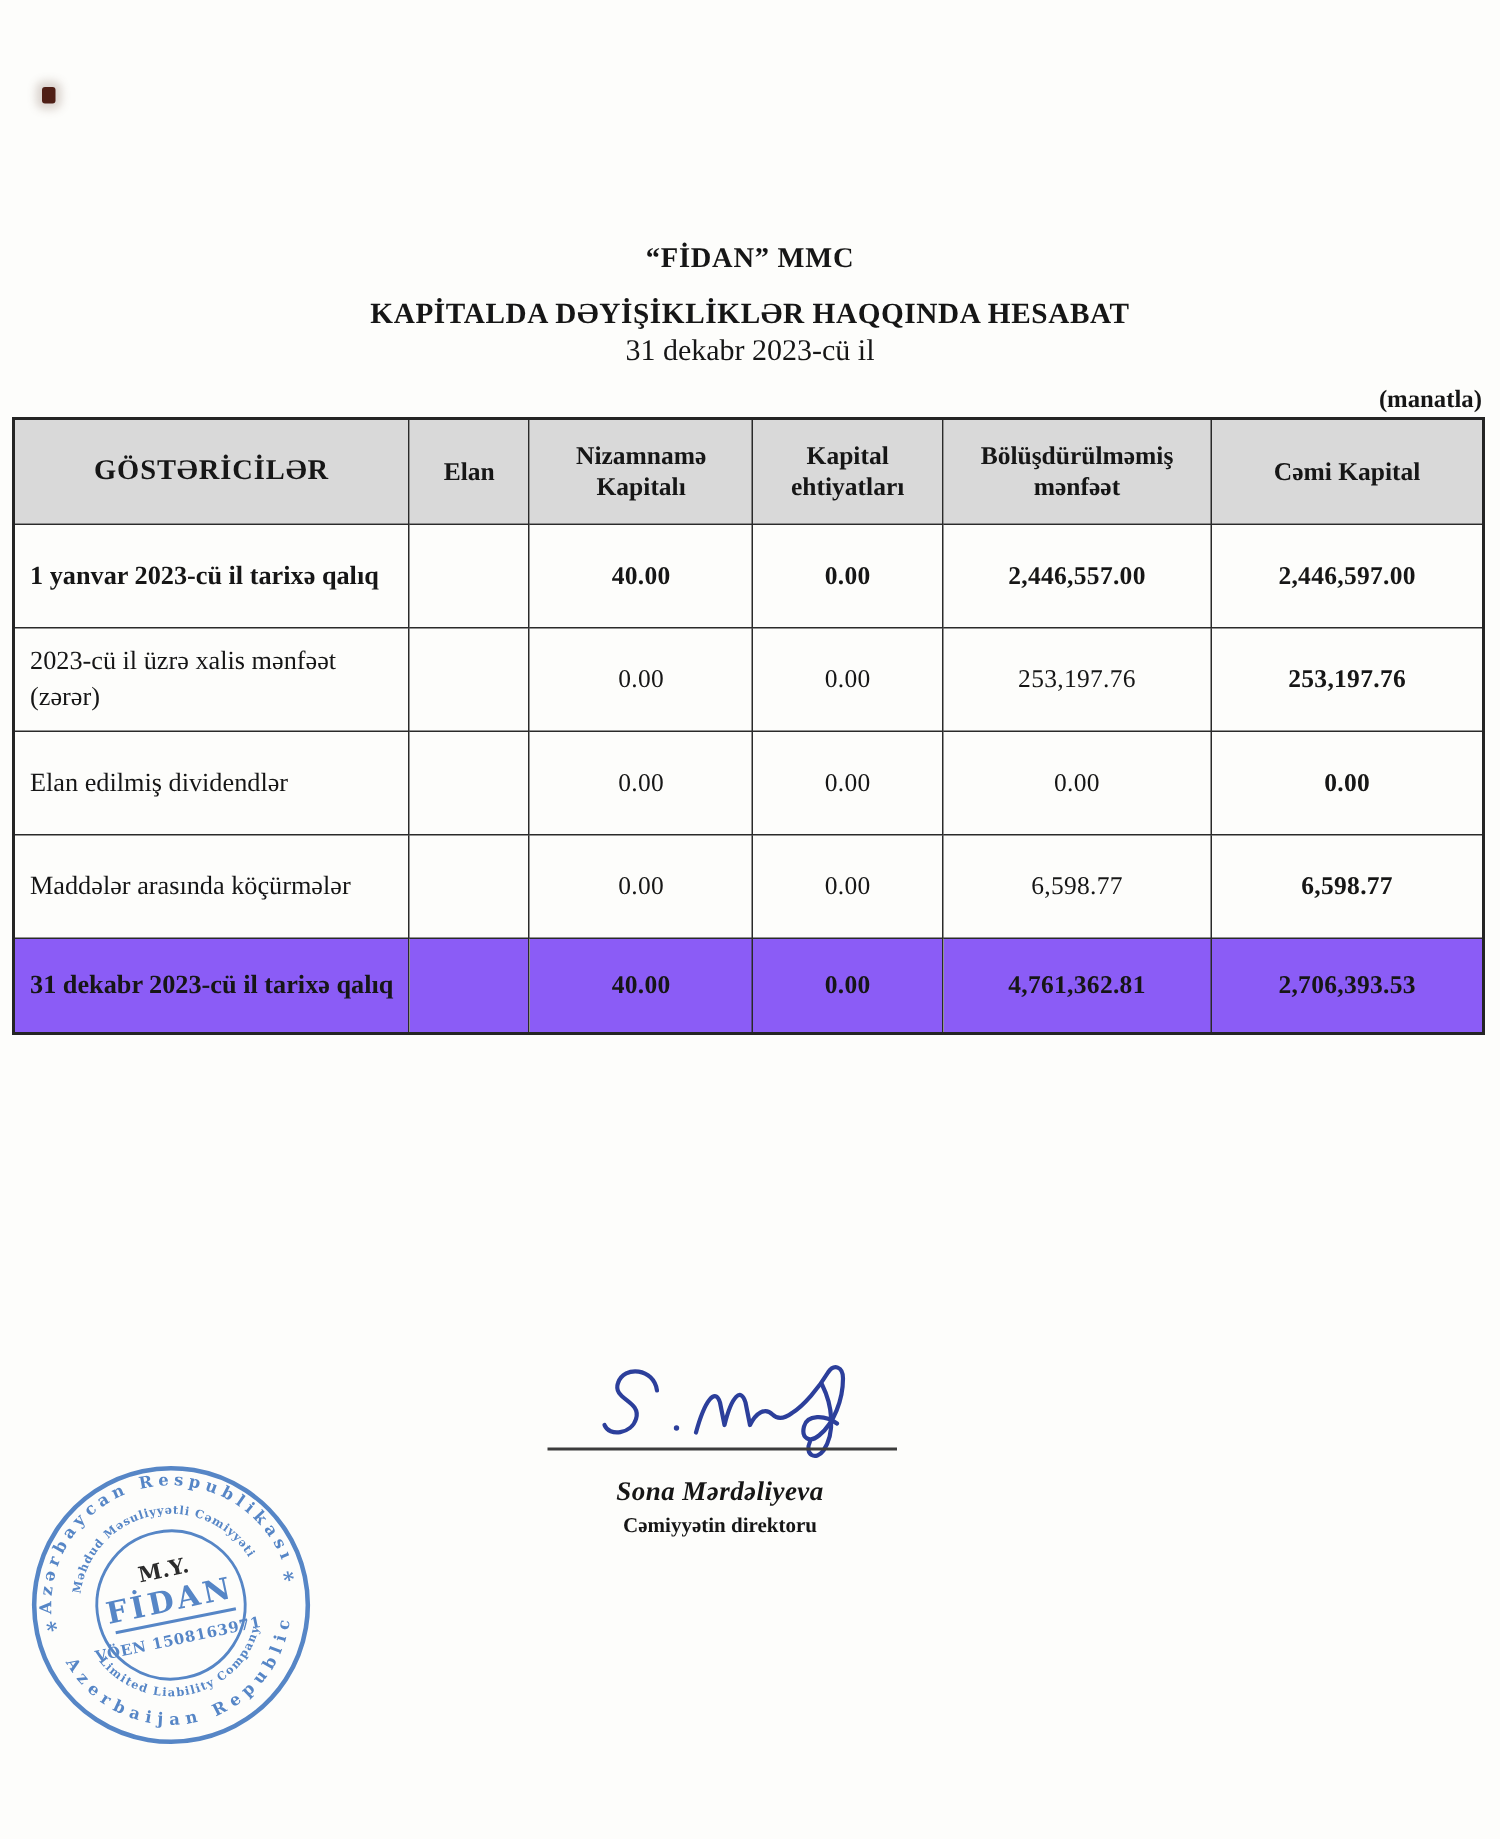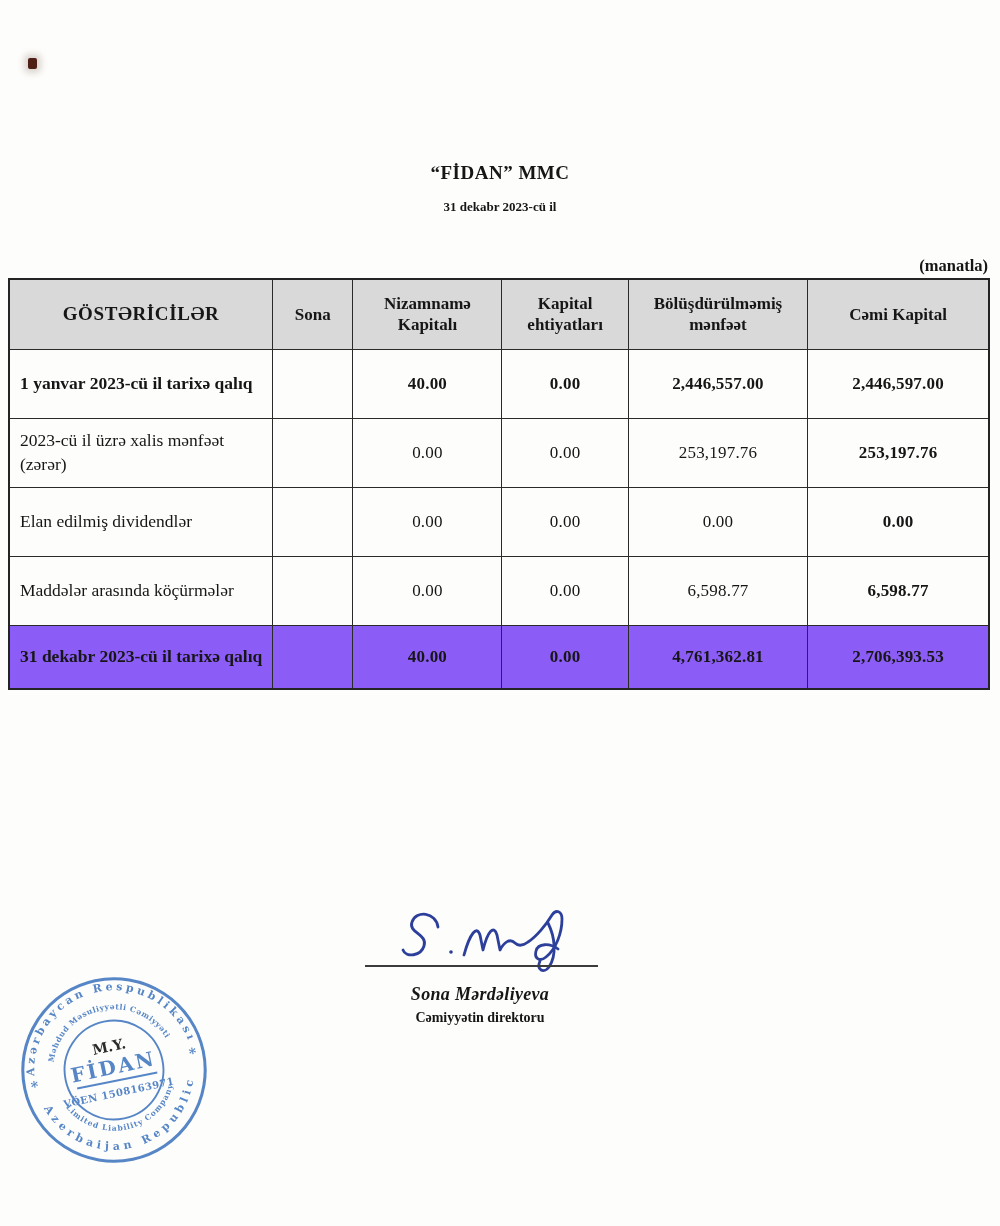--- a/index.html
+++ b/index.html
@@ -14,21 +14,21 @@
     background:#fdfdfb;overflow:hidden;
   }
   .speck{
     position:absolute;left:28px;top:58px;width:9px;height:11px;
     background:#4f1f16;border-radius:2px;
     box-shadow:0 0 6px 4px rgba(120,90,80,.25);
   }
   .doc-header{position:absolute;top:162px;left:0;width:1000px;text-align:center;}
   .doc-company{font-size:19px;font-weight:bold;letter-spacing:.5px;margin-bottom:15px;}
   .doc-title{font-size:19.5px;font-weight:bold;letter-spacing:.4px;}
-  .doc-date{font-size:13px;font-weight:bold;margin-top:2px;}
+  .doc-date{font-size:20px;font-weight:normal;margin-top:2px;}
   .manatla{
     position:absolute;top:256px;right:12px;
     font-size:16.5px;font-weight:bold;
   }
   .tablewrap{position:absolute;top:278px;left:8px;width:982px;}
   table{
     border-collapse:collapse;width:100%;table-layout:fixed;
     border:2.5px solid #242424;
   }
   th,td{border:1.5px solid #2a2a2a;vertical-align:middle;overflow:hidden;}
@@ -57,39 +57,40 @@
 </style>
 </head>
 <body>
 
 <div class="page">
 
   <div class="speck"></div>
 
   <div class="doc-header">
     <div class="doc-company">“FİDAN” MMC</div>
+    <div class="doc-title">KAPİTALDA DƏYİŞİKLİKLƏR HAQQINDA HESABAT</div>
     <div class="doc-date">31 dekabr 2023-cü il</div>
   </div>
 
   <div class="manatla">(manatla)</div>
 
   <div class="tablewrap">
     <table>
       <colgroup>
         <col style="width:26.9%">
           <col style="width:8.2%">
           <col style="width:15.2%">
         <col style="width:12.9%">
           <col style="width:18.3%">
           <col style="width:18.5%">
       </colgroup>
       <thead>
         <tr>
             <th class="col-gost">GÖSTƏRİCİLƏR</th>
-            <th>Sona</th>
+            <th>Elan</th>
             <th>Nizamnamə Kapitalı</th>
             <th>Kapital ehtiyatları</th>
             <th>Bölüşdürülməmiş mənfəət</th>
             <th>Cəmi Kapital</th>
           </tr>
       </thead>
       <tbody>
           <tr>
             <td class="label b">1 yanvar 2023-cü il tarixə qalıq</td>
             <td class="qeyd"></td>

